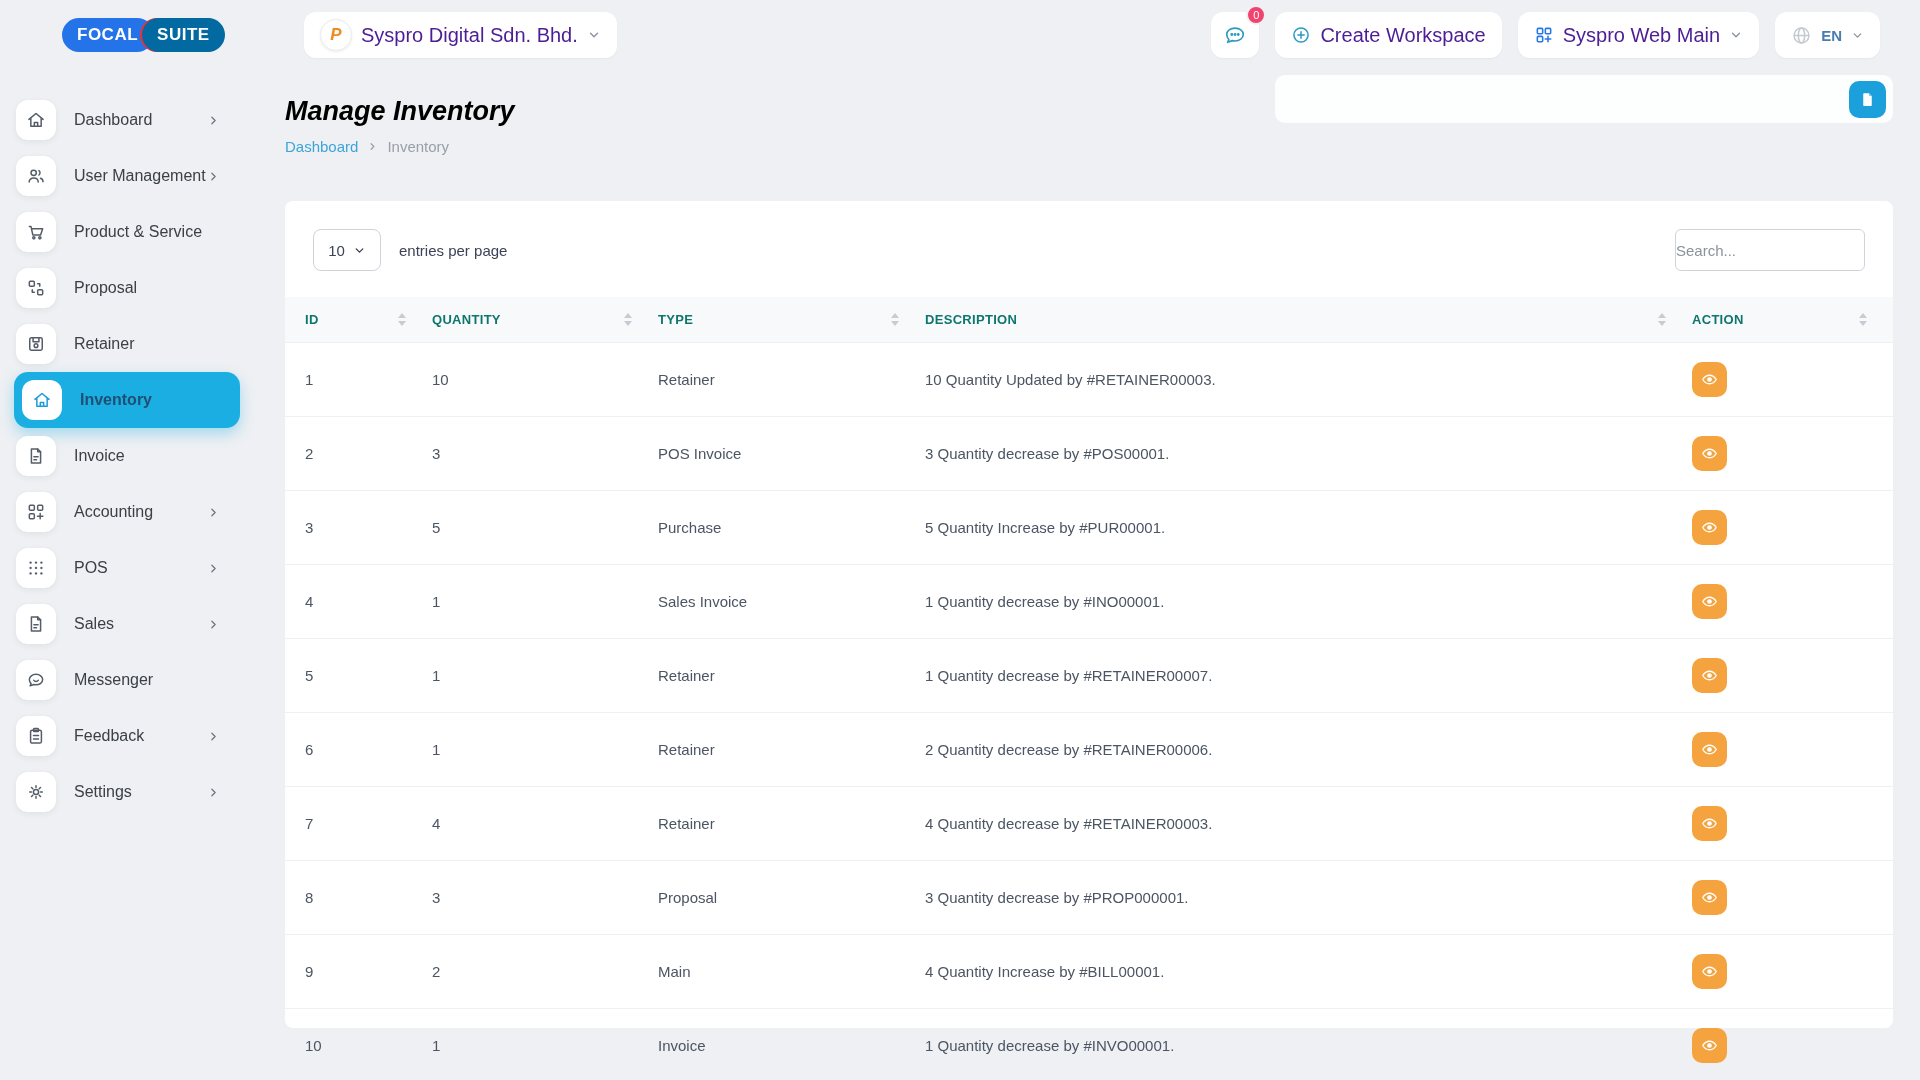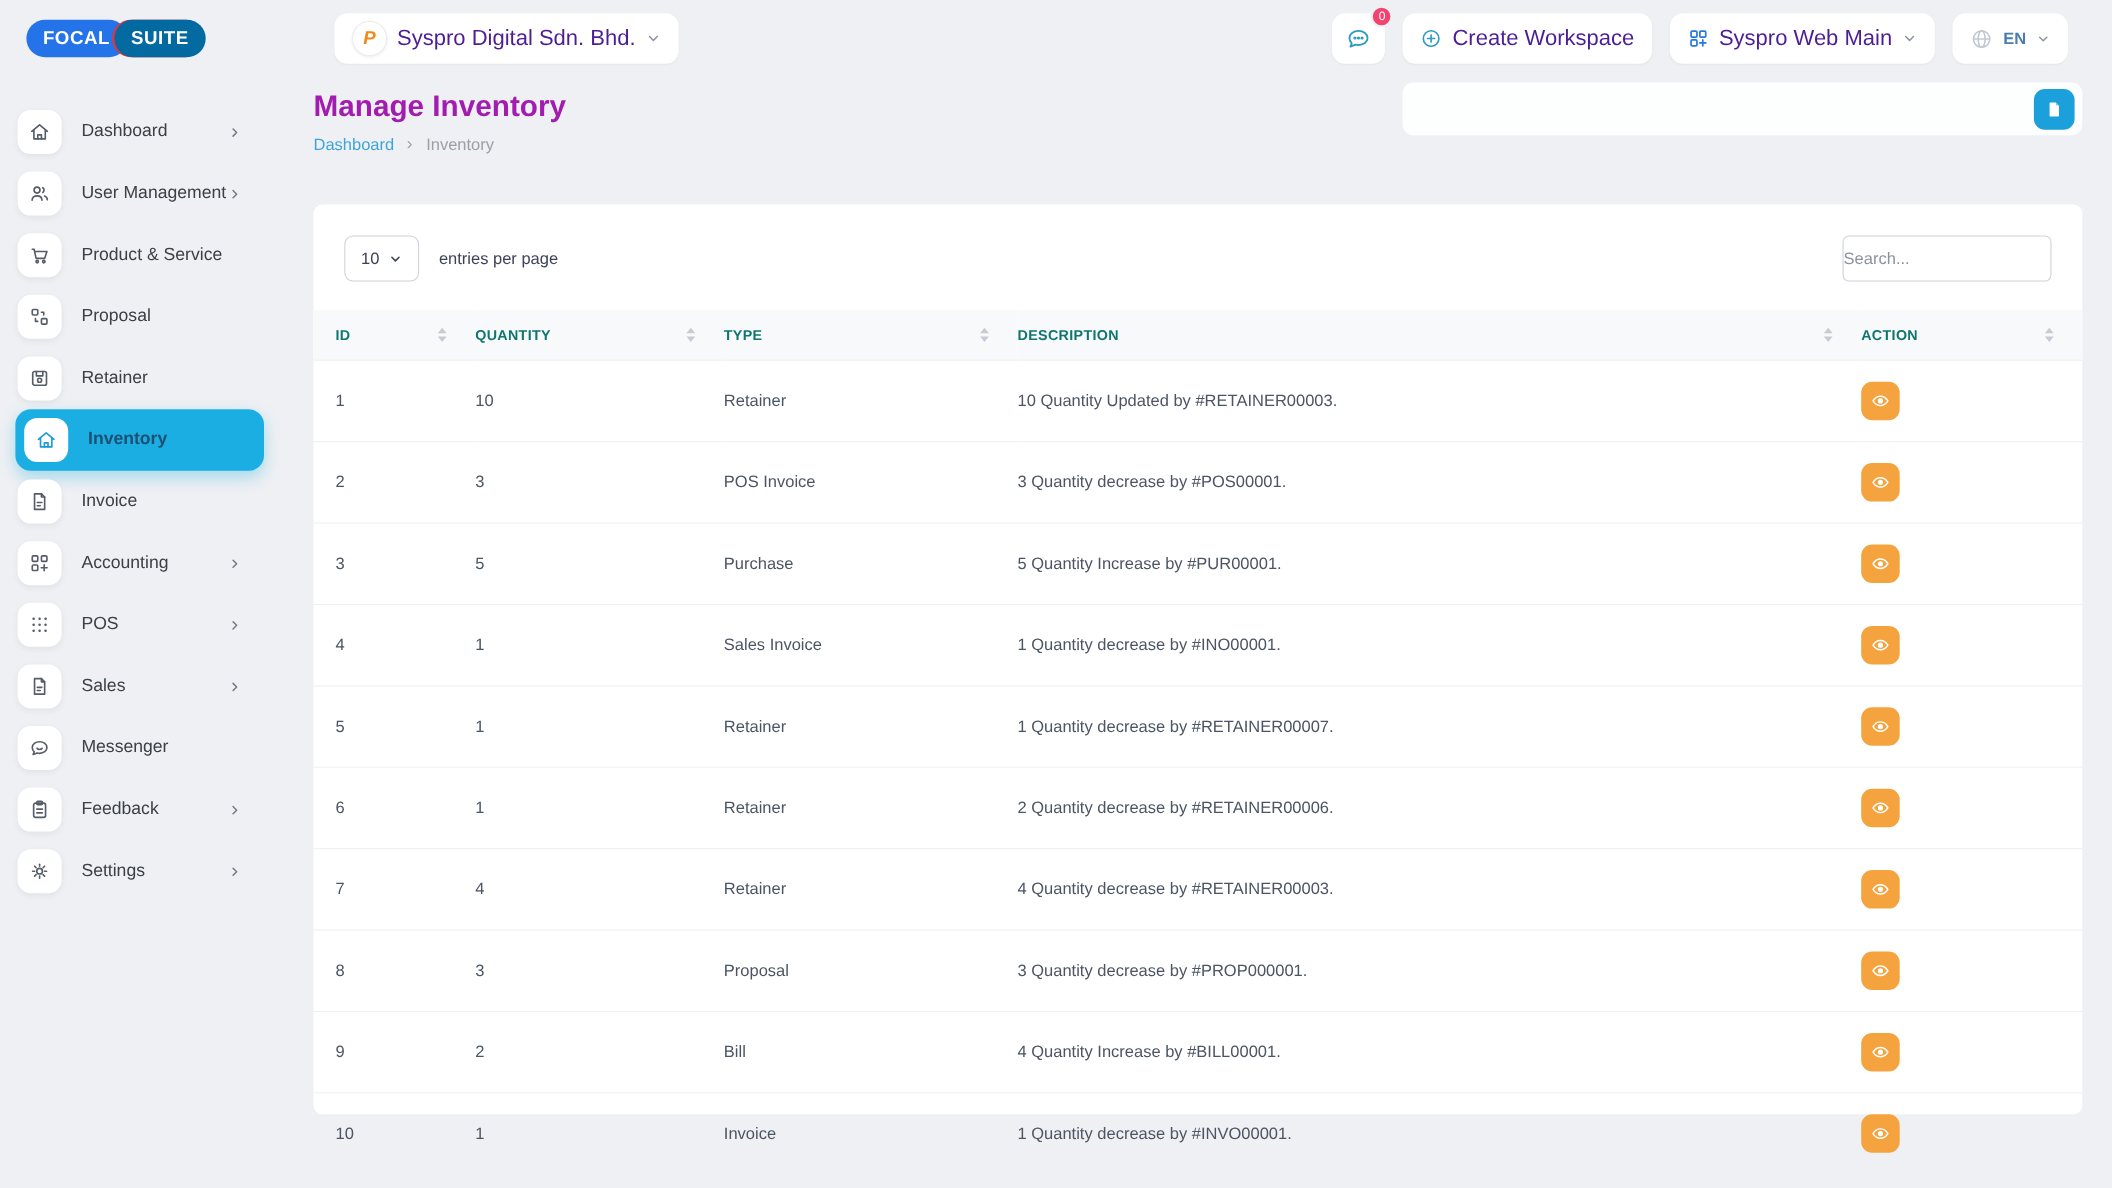--- a/index.html
+++ b/index.html
@@ -6,21 +6,21 @@
   html,body { width:1920px; height:1080px; }
   body {
     background:#eef0f3;
     font-family:"Liberation Sans", sans-serif;
     color:#3c4257;
     overflow:hidden;
     position:relative;
   }
   
   .topbar { height:70px; display:flex; align-items:center; padding-right:40px; }
-  .logo-wrap { width:240px; padding-left:24px; flex:0 0 auto; }
+  .logo-wrap { width:240px; padding-left:62px; flex:0 0 auto; }
   .logo { display:inline-flex; align-items:center; font-weight:bold; font-size:17px; letter-spacing:.5px; }
   .logo-focal { background:#2473e8; color:#fff; padding:7px 16px 7px 15px; border-radius:17px; }
   .logo-suite { background:#0369a1; color:#fff; padding:7px 15px; border-radius:17px; margin-left:-12px; box-shadow:-2px 0 0 0 #e73238; }
   .pill { background:#fff; border-radius:12px; height:46px; display:flex; align-items:center; padding:0 16px; gap:9px; box-shadow:0 1px 2px rgba(30,40,60,.04); }
   .ws-pill { margin-left:64px; }
   .ws-avatar { width:32px; height:32px; border-radius:50%; background:#fff; border:1px solid #ececec; box-shadow:0 1px 3px rgba(0,0,0,.08);
     display:flex; align-items:center; justify-content:center; font-style:italic; font-weight:bold; font-size:17px; color:#f08a1d; }
   .pill-label { font-size:20px; color:#4c1d95; }
   .top-right { margin-left:auto; display:flex; align-items:center; gap:16px; }
   .icon-btn { position:relative; width:48px; height:46px; background:#fff; border-radius:12px; display:flex; align-items:center; justify-content:center; box-shadow:0 1px 2px rgba(30,40,60,.04); border:none; cursor:pointer; }
@@ -33,21 +33,21 @@
   .sidebar { width:240px; flex:0 0 auto; padding-top:22px; }
   .side-item { height:56px; display:flex; align-items:center; padding:0 20px 0 16px; cursor:pointer; }
   .icon-box { width:40px; height:40px; background:#fff; border-radius:12px; display:flex; align-items:center; justify-content:center; color:#555d68; box-shadow:0 2px 6px rgba(40,50,70,.07); flex:0 0 auto; }
   .side-label { margin-left:18px; font-size:16px; color:#3b4046; }
   .side-chev { margin-left:auto; color:#6f7782; display:flex; }
   .side-item.active { background:#1baee2; border-radius:14px; margin:0 0 0 14px; padding:0 18px 0 8px; box-shadow:0 6px 14px rgba(27,174,226,.35); }
   .side-item.active .icon-box { color:#1b9cd8; box-shadow:none; }
   .side-item.active .side-label { color:#1f4f72; font-weight:bold; }
   
   .main { flex:1; padding:0 27px 0 45px; position:relative; }
-  .page-title { font-size:27px; font-weight:bold; color:#a21caf; margin-top:11px; }
+  .page-title { font-size:27px; font-weight:bold; color:#000000; margin-top:26px;font-style:italic; }
   .breadcrumb { display:flex; align-items:center; gap:9px; margin-top:11px; font-size:15px; }
   .crumb-link { color:#3da4d9; text-decoration:none; cursor:pointer; }
   .crumb-sep { color:#9aa0a8; display:flex; }
   .crumb-current { color:#9aa0a8; }
   .header-strip { position:absolute; top:5px; right:27px; width:618px; height:48px; background:#fdfefe; border-radius:10px; }
   .doc-btn { position:absolute; top:6px; right:7px; width:37px; height:37px; background:#1ba0dc; border:none; border-radius:10px; display:flex; align-items:center; justify-content:center; cursor:pointer; }
   
   .card { background:#fff; border-radius:8px; margin-top:46px; padding:28px 0 0; height:827px; }
   .controls { display:flex; align-items:center; padding:0 28px; }
   .select { width:68px; height:42px; border:1px solid #ced4da; border-radius:8px; display:flex; align-items:center; justify-content:center; gap:8px; font-size:15px; color:#3c4257; cursor:pointer; background:#fff; }
@@ -552,21 +552,21 @@
                       <path d="M2.5 12s3.6-6 9.5-6 9.5 6 9.5 6-3.6 6-9.5 6-9.5-6-9.5-6z"></path>
                       <circle cx="12" cy="12" r="2.4" fill="#fff"></circle>
                     </svg>
                   </span>
                 </button>
               </td>
           </tr>
           <tr>
             <td class="first">9</td>
             <td>2</td>
-            <td>Bill</td>
+            <td>Main</td>
             <td>4 Quantity Increase by #BILL00001.</td>
             <td>
                 <button class="eye-btn">
                   <span>
                     <svg width="17" height="17" viewBox="0 0 24 24" fill="none" stroke="#fff" stroke-width="1.9" stroke-linecap="round" stroke-linejoin="round">
                       <path d="M2.5 12s3.6-6 9.5-6 9.5 6 9.5 6-3.6 6-9.5 6-9.5-6-9.5-6z"></path>
                       <circle cx="12" cy="12" r="2.4" fill="#fff"></circle>
                     </svg>
                   </span>
                 </button>

